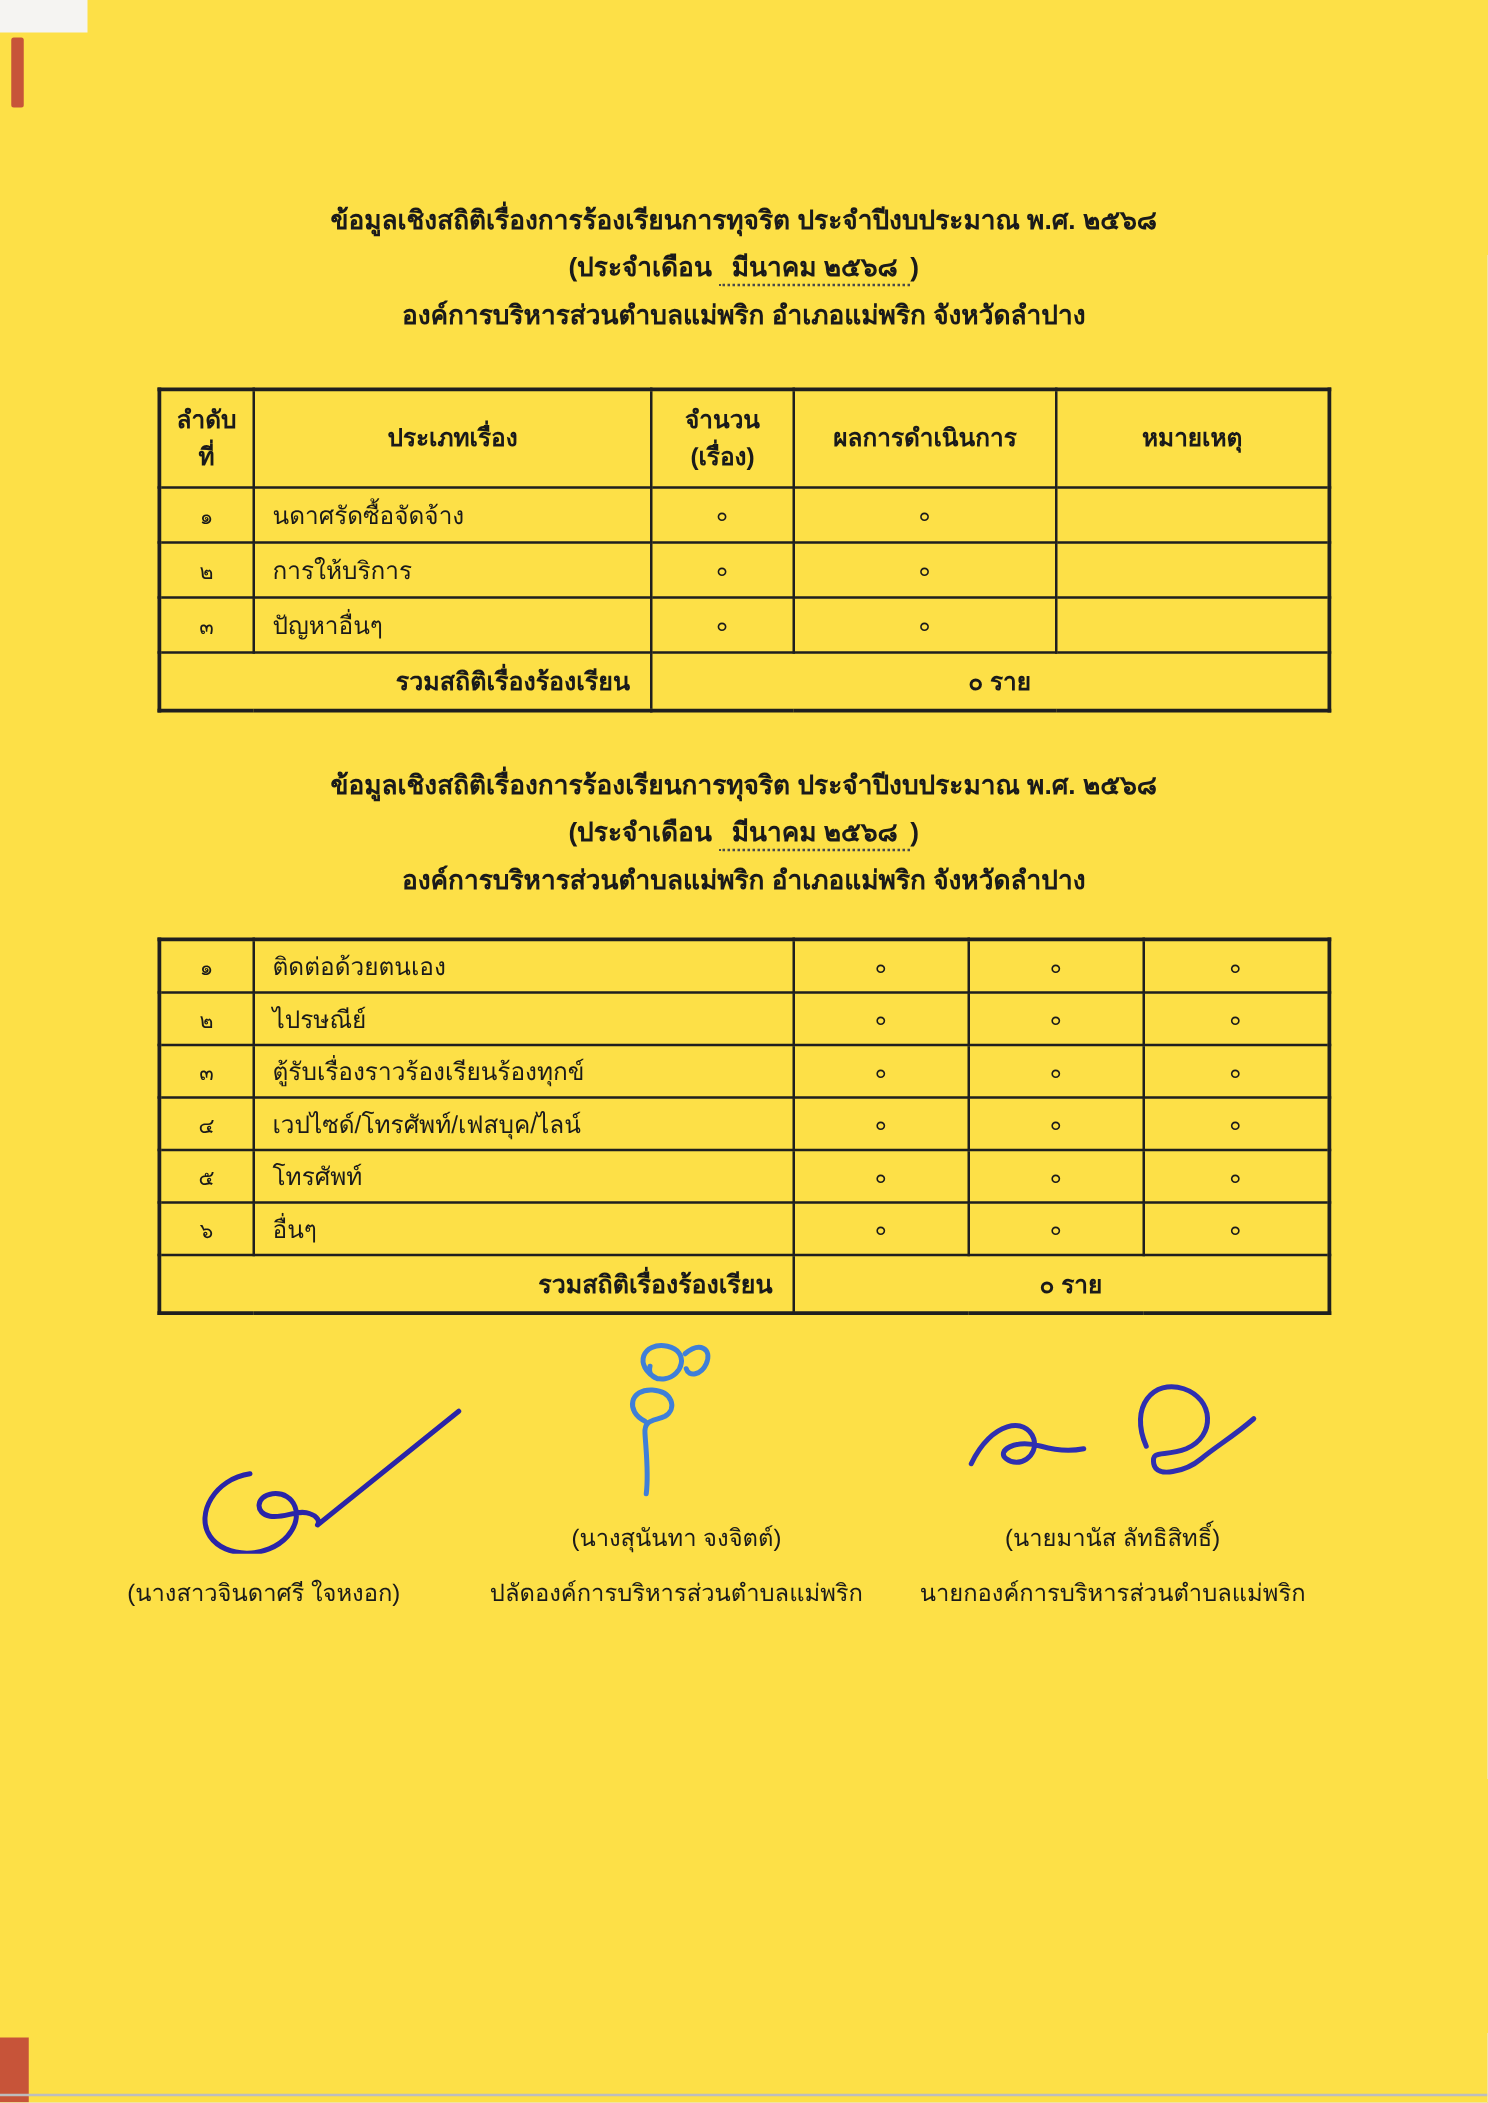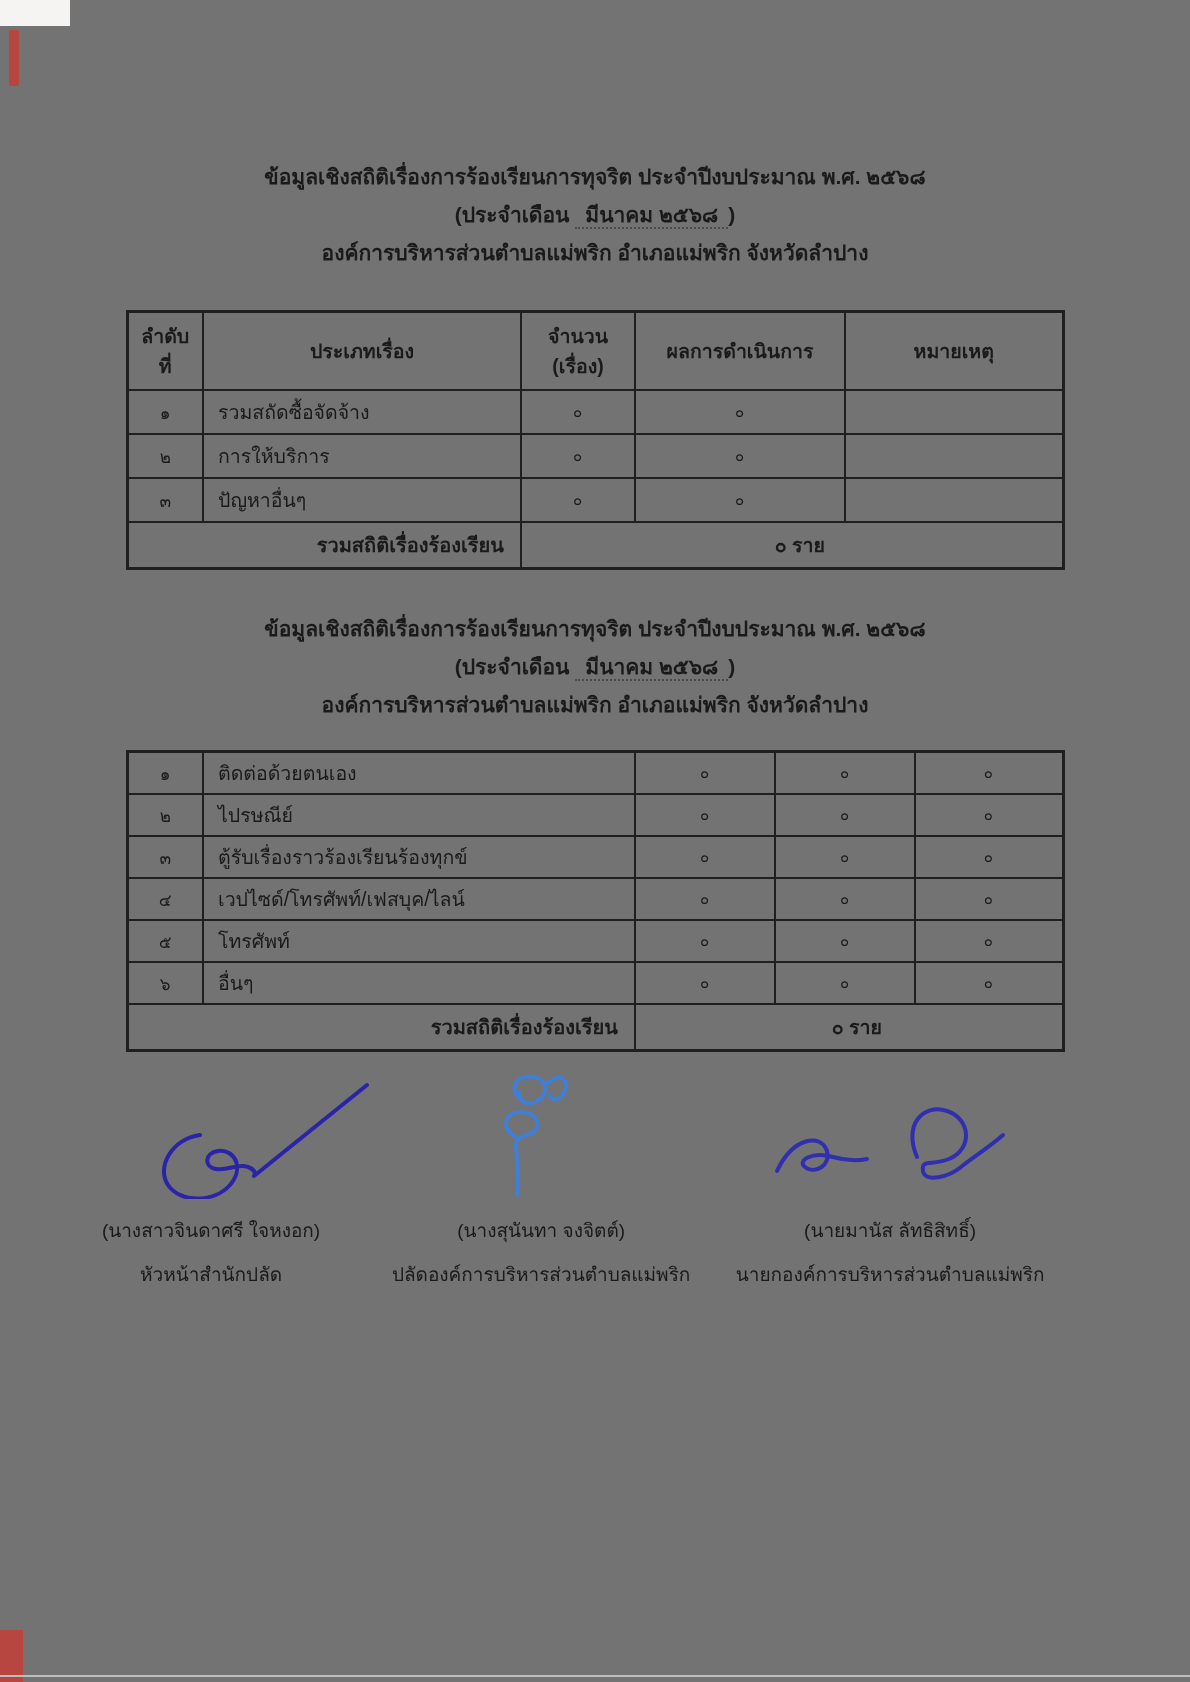--- a/index.html
+++ b/index.html
@@ -1,20 +1,20 @@
 <!DOCTYPE html>
 <html lang="th"><head>
 <meta charset="utf-8">
 <style>
   html,body{margin:0;padding:0;background:#e8e8e8;}
   .sheet{
     position:relative;
     width:1190px;height:1682px;
     margin:0 auto;
-    background:#737373;
+    background:#fde047;
     font-family:"Liberation Sans","DejaVu Sans",sans-serif;
     color:#1a1a1a;
     overflow:hidden;
   }
   
   .title-block{ text-align:center; font-weight:bold; font-size:21px; line-height:38px; }
   .title-block.first{ padding-top:158px; }
   .title-block.second{ margin-top:40px; }
   .subtitle-month{
     border-bottom:2.5px dotted #4a4a4a;
@@ -119,21 +119,21 @@
       <th>ลำดับ
 ที่</th>
       <th>ประเภทเรื่อง</th>
       <th>จำนวน
 (เรื่อง)</th>
       <th>ผลการดำเนินการ</th>
       <th>หมายเหตุ</th>
     </tr>
     <tr>
       <td class="cell-no">๑</td>
-      <td class="cell-label">รวมสถัดซื้อจัดจ้าง</td>
+      <td class="cell-label">นดาศรัดซื้อจัดจ้าง</td>
       <td class="cell-num">๐</td>
       <td class="cell-num">๐</td>
       <td class="cell-note"></td>
     </tr>
     <tr>
       <td class="cell-no">๒</td>
       <td class="cell-label">การให้บริการ</td>
       <td class="cell-num">๐</td>
       <td class="cell-num">๐</td>
       <td class="cell-note"></td>
@@ -219,21 +219,20 @@
   </tbody>
     </table>
 
   <div class="signatures">
 
     <div class="sig-col c1">
       <svg class="sig-svg s1" width="230" height="120" viewBox="0 0 230 120">
         <path d="M46,56 C18,60 2,88 14,106 C26,124 60,124 76,106 C90,90 82,70 64,72 C50,74 50,88 62,90 C74,92 84,84 94,88 C100,90 102,94 100,97 L213,6" fill="none" stroke-width="4" stroke-linecap="round" stroke-linejoin="round" stroke="#2a24a8"></path>
       </svg>
       <div class="sig-name">(นางสาวจินดาศรี ใจหงอก)</div>
-      <div class="sig-position">หัวหน้าสำนักปลัด</div>
     </div>
 
     <div class="sig-col c2">
       <svg class="sig-svg s2" width="110" height="132" viewBox="0 0 110 132">
         <path d="M40,36 C20,26 28,6 48,10 C66,14 60,34 46,36 C38,37 32,33 34,26" fill="none" stroke-width="4" stroke-linecap="round" stroke="#3f7fd8"></path>
         <path d="M62,16 C74,6 84,12 79,24 C75,33 65,35 63,28" fill="none" stroke-width="4" stroke-linecap="round" stroke="#3f7fd8"></path>
         <path d="M30,70 C14,62 18,44 36,45 C52,46 56,60 46,66 C38,70 29,68 30,80 C31,96 33,112 31,128" fill="none" stroke-width="4" stroke-linecap="round" stroke="#3f7fd8"></path>
       </svg>
       <div class="sig-name">(นางสุนันทา จงจิตต์)</div>
       <div class="sig-position">ปลัดองค์การบริหารส่วนตำบลแม่พริก</div>

